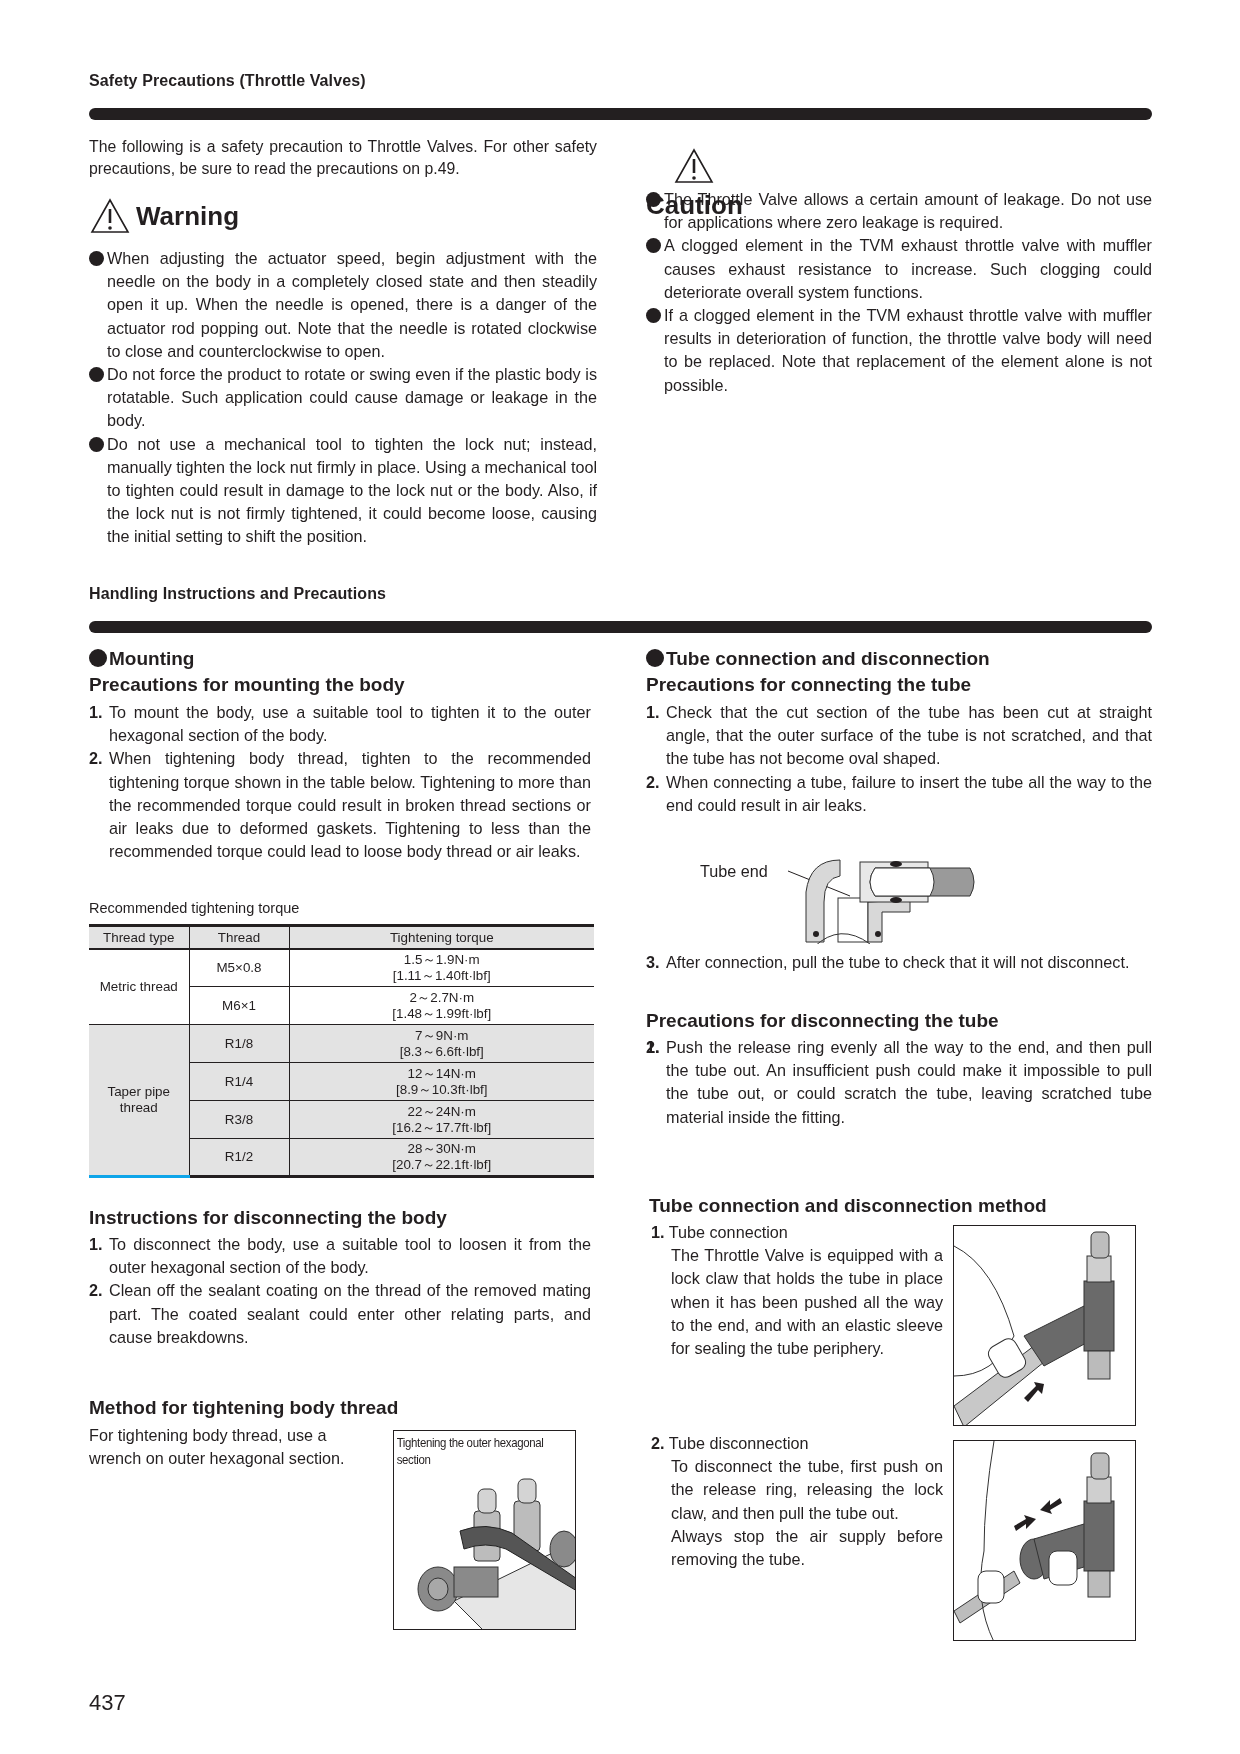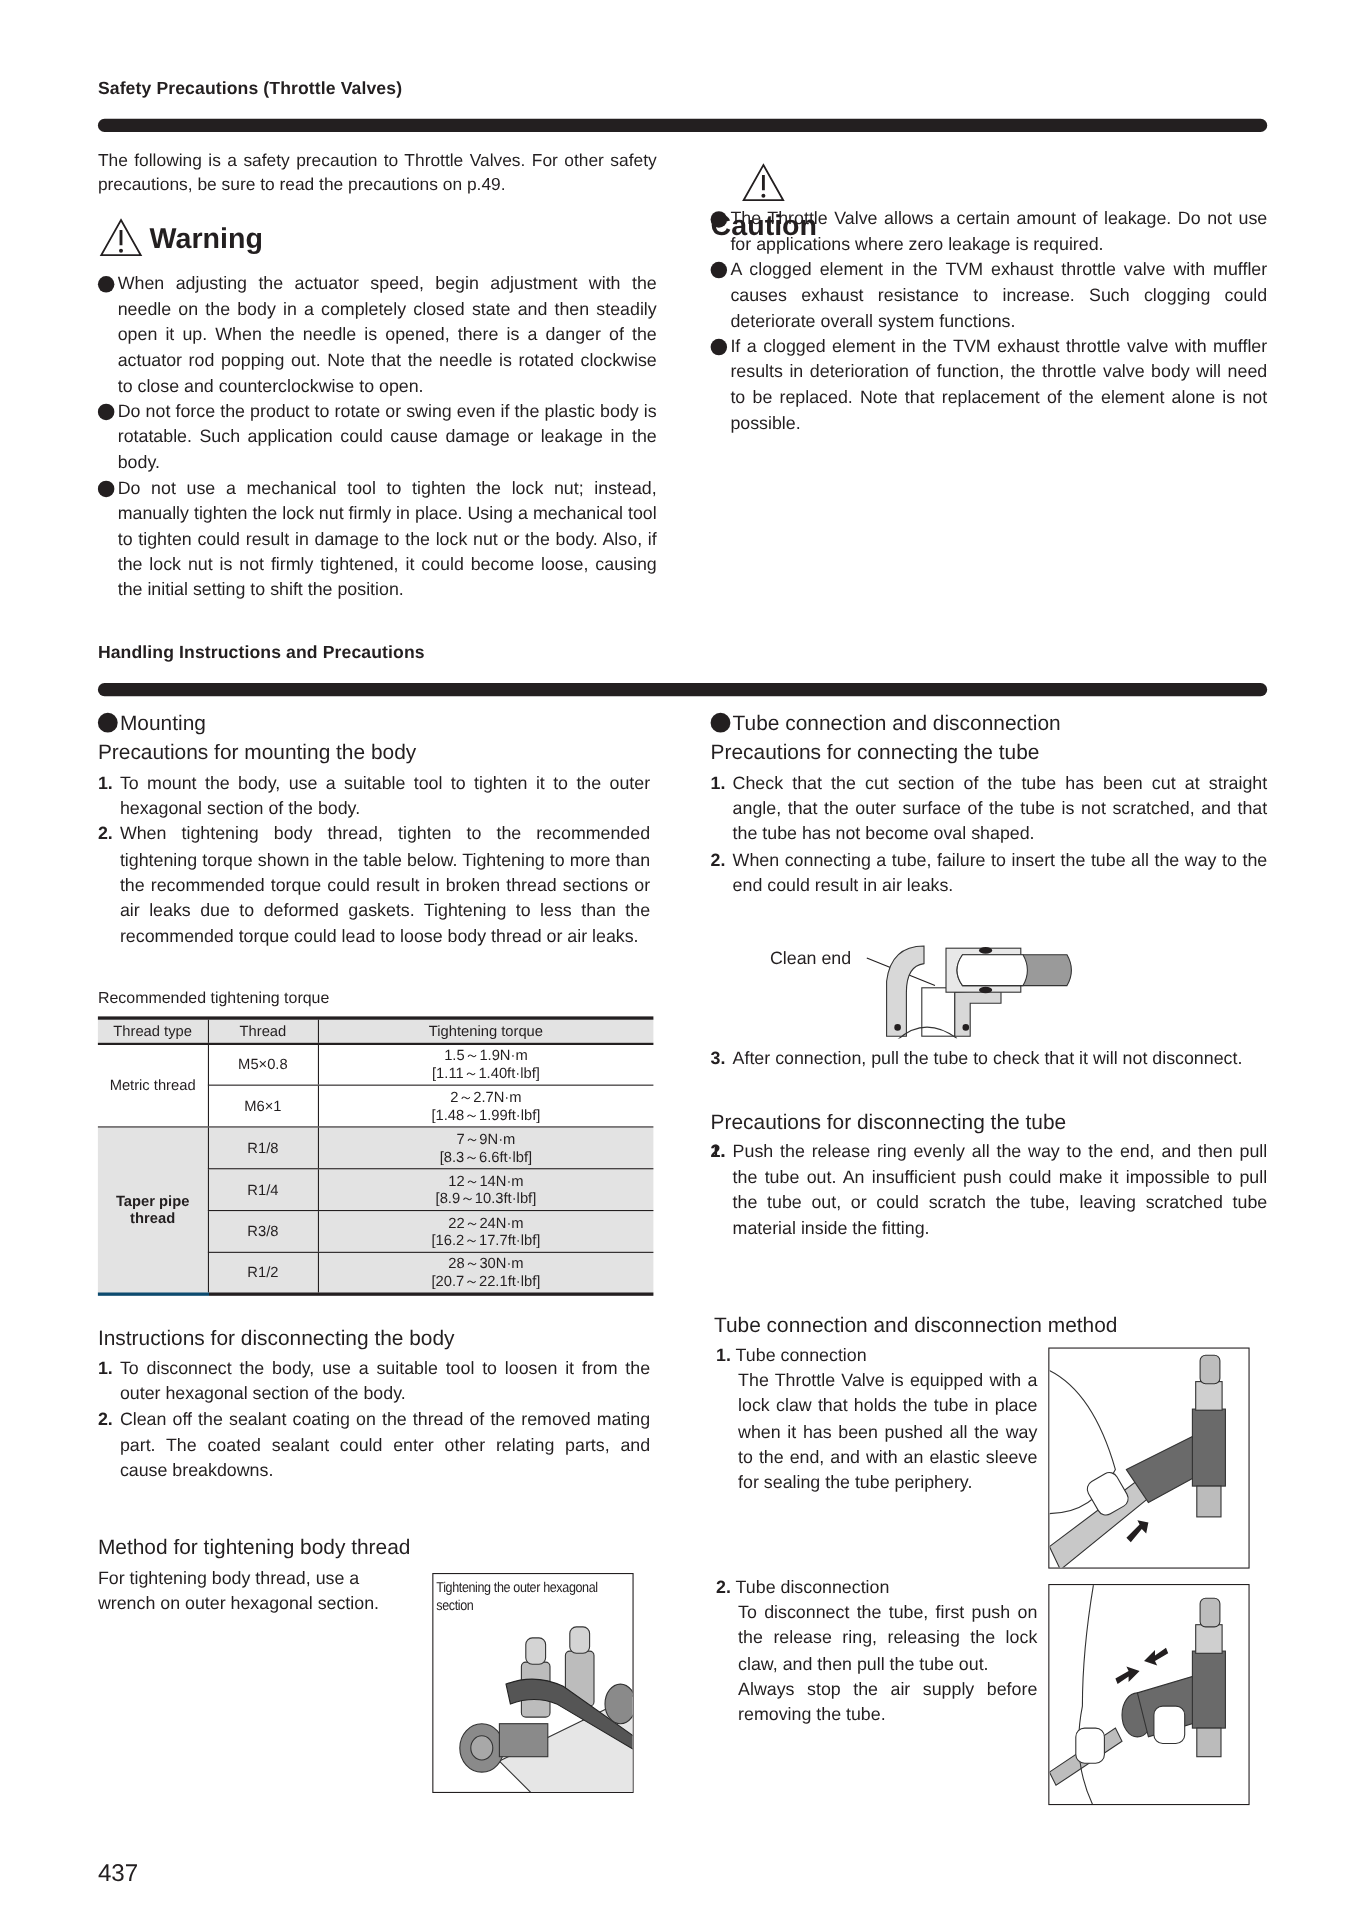--- a/index.html
+++ b/index.html
@@ -7,21 +7,21 @@
   body { position: relative; font-family: "Liberation Sans", sans-serif; color: #231f20; }
   .abs { position: absolute; }
   .section-title { font-weight: bold; font-size: 16px; letter-spacing: 0.1px; }
   .bar { height: 12px; background: #231f20; border-radius: 6px; }
   .para { font-size: 16.2px; line-height: 23px; text-align: justify; }
   .alert-head { display: flex; align-items: center; gap: 6px; }
   .alert-head .label { font-weight: bold; font-size: 26px; }
   .bullets { list-style: none; }
   .bullets li { position: relative; padding-left: 18px; font-size: 16.2px; line-height: 23.2px; text-align: justify; }
   .bullets li .dot { position: absolute; left: 0; top: 4px; width: 15px; height: 15px; border-radius: 50%; background: #231f20; }
-  .sub-head { font-weight: normal; font-size: 19px; line-height: 26px; text-align: right; }
+  .sub-head { font-weight: bold; font-size: 19px; line-height: 26px; text-align: right; }
   .sub-head .dot { display: inline-block; width: 18px; height: 18px; border-radius: 50%; background: #231f20; vertical-align: -2px; margin-right: 2px; }
   .numlist { list-style: none; }
   .numlist li { position: relative; padding-left: 20px; font-size: 16.2px; line-height: 23.2px; text-align: justify; }
   .numlist li .num { position: absolute; left: 0; top: 0; font-weight: bold; }
   .caption { font-size: 14.5px; }
   table.torque { border-collapse: collapse; width: 505px; font-size: 13.4px; }
   table.torque th { background: #e3e3e3; font-weight: normal; height: 23px; border-top: 3px solid #231f20; border-bottom: 2px solid #231f20; }
   table.torque td { text-align: center; border-bottom: 1px solid #231f20; height: 38px; line-height: 16px; }
   table.torque th + th, table.torque td.bl { border-left: 1px solid #231f20; }
   table.torque tr.gray td { background: #e3e3e3; }
@@ -92,21 +92,21 @@
     <tr>
       <td rowspan="2">Metric thread</td>
       <td class="bl">M5×0.8</td>
       <td class="bl"><span>1.5～1.9N·m</span><br><span>[1.11～1.40ft·lbf]</span></td>
     </tr>
     <tr>
       <td class="bl">M6×1</td>
       <td class="bl"><span>2～2.7N·m</span><br><span>[1.48～1.99ft·lbf]</span></td>
     </tr>
     <tr class="gray">
-      <td rowspan="4" style="border-bottom:3px solid #0c4a6e;font-weight:bold;"><span style="display:inline-block; width:70px;">Taper pipe thread</span></td>
+      <td rowspan="4" style="border-bottom:3px solid #0ea5e9;"><span style="display:inline-block; width:70px;">Taper pipe thread</span></td>
       <td class="bl">R1/8</td>
       <td class="bl"><span>7～9N·m</span><br><span>[8.3～6.6ft·lbf]</span></td>
     </tr>
     <tr class="gray">
       <td class="bl">R1/4</td>
       <td class="bl"><span>12～14N·m</span><br><span>[8.9～10.3ft·lbf]</span></td>
     </tr>
     <tr class="gray">
       <td class="bl">R3/8</td>
       <td class="bl"><span>22～24N·m</span><br><span>[16.2～17.7ft·lbf]</span></td>
@@ -143,21 +143,21 @@
 </div>
 
 <div class="abs sub-head" style="left:646px; top:646px;"><span class="dot"></span><span>Tube connection and disconnection</span></div>
 <div class="abs sub-head" style="left:646px; top:672px;">Precautions for connecting the tube</div>
 <ol class="abs numlist" style="left:646px; top:701px; width:506px;">
   <li><span class="num">1.</span><span>Check that the cut section of the tube has been cut at straight angle, that the outer surface of the tube is not scratched, and that the tube has not become oval shaped.</span></li>
   <li><span class="num">2.</span><span>When connecting a tube, failure to insert the tube all the way to the end could result in air leaks.</span></li>
 </ol>
 
 <div class="abs" style="left:700px; top:852px; width:280px; height:92px;">
-  <span class="abs" style="left:0; top:10px; font-size:16.2px;">Clean end</span>
+  <span class="abs" style="left:0; top:10px; font-size:16.2px;">Tube end</span>
   <svg width="280" height="92" viewBox="0 0 280 92" style="position:absolute; left:0; top:0;">
     <line x1="88" y1="19" x2="150" y2="44" stroke="#231f20" stroke-width="1"></line>
     <path d="M140,8 Q110,8 106,40 L106,90 L124,90 L124,50 Q124,26 140,24 Z" fill="#d8d8d8" stroke="#333"></path>
     <rect x="138" y="46" width="30" height="44" fill="#fff" stroke="#333"></rect>
     <path d="M168,50 L168,90 L182,90 L182,60 L210,60 L210,48 Z" fill="#d8d8d8" stroke="#333"></path>
     <rect x="160" y="10" width="68" height="40" fill="#e8e8e8" stroke="#333"></rect>
     <path d="M175,16 L270,16 Q278,30 270,44 L175,44 Q165,30 175,16 Z" fill="#9a9a9a" stroke="#333"></path>
     <path d="M175,16 L230,16 Q238,30 230,44 L175,44 Q165,30 175,16 Z" fill="#fff" stroke="#333"></path>
     <circle cx="116" cy="82" r="3" fill="#231f20"></circle>
     <circle cx="178" cy="82" r="3" fill="#231f20"></circle>

